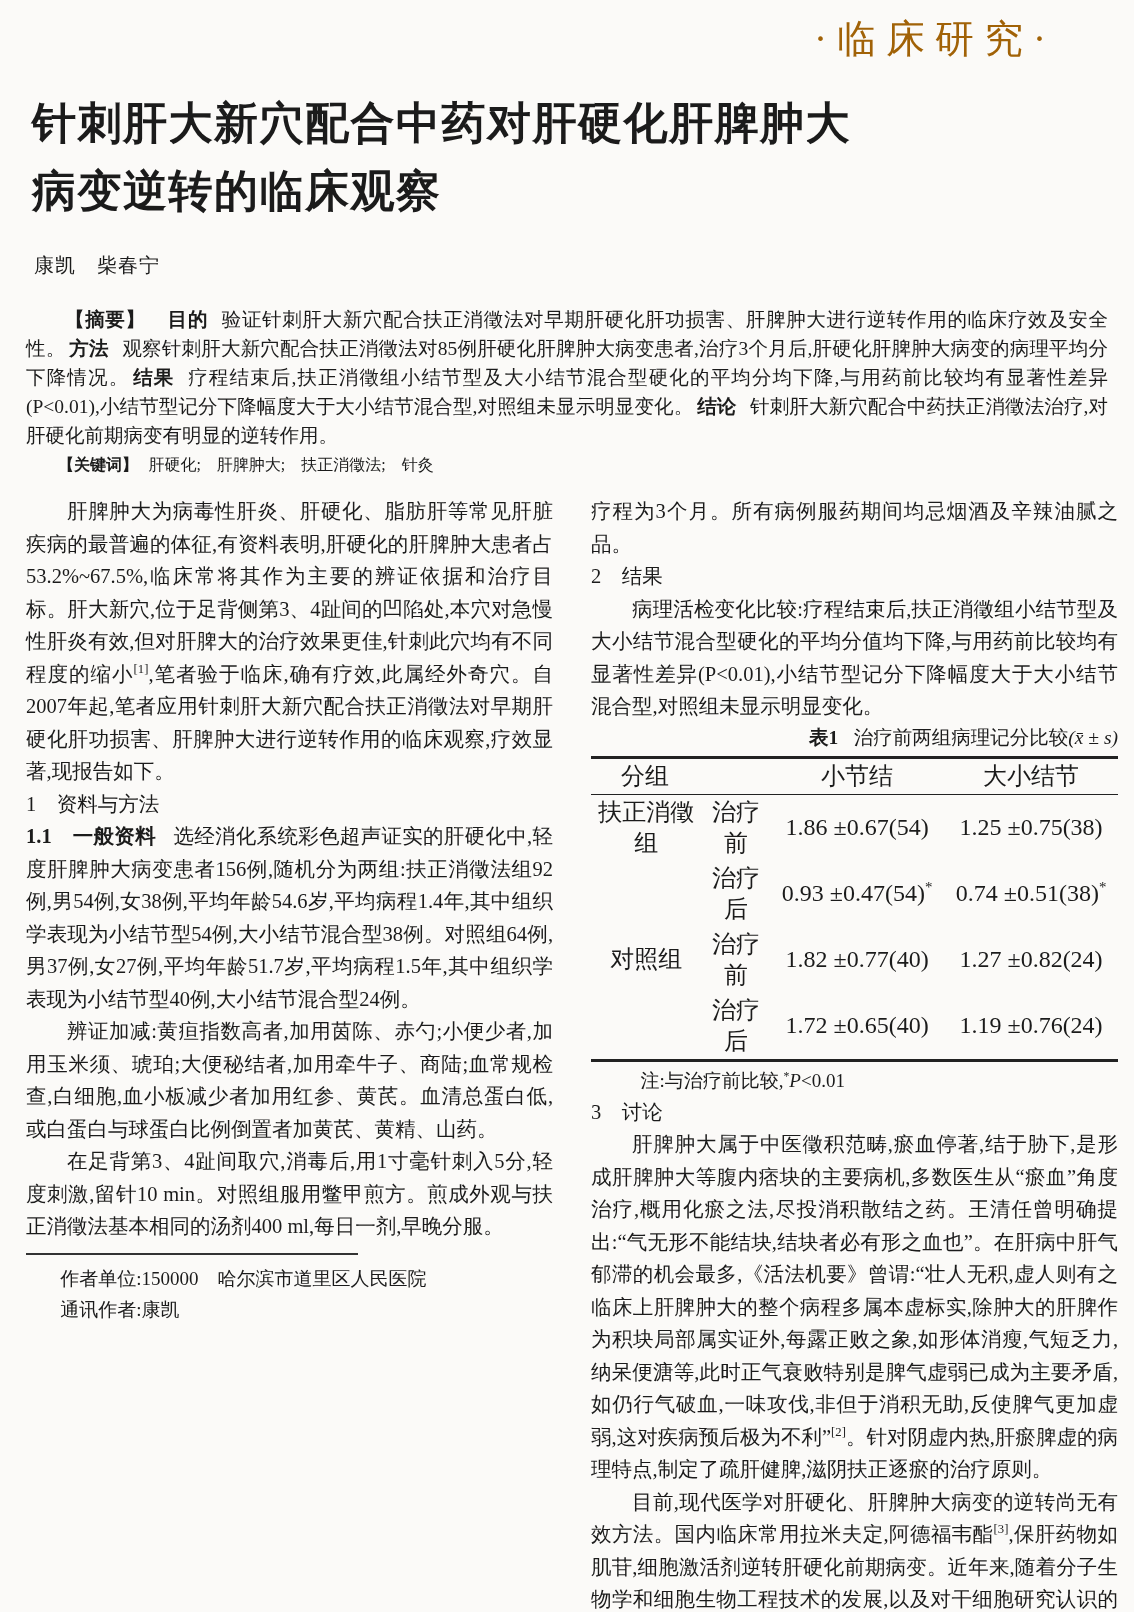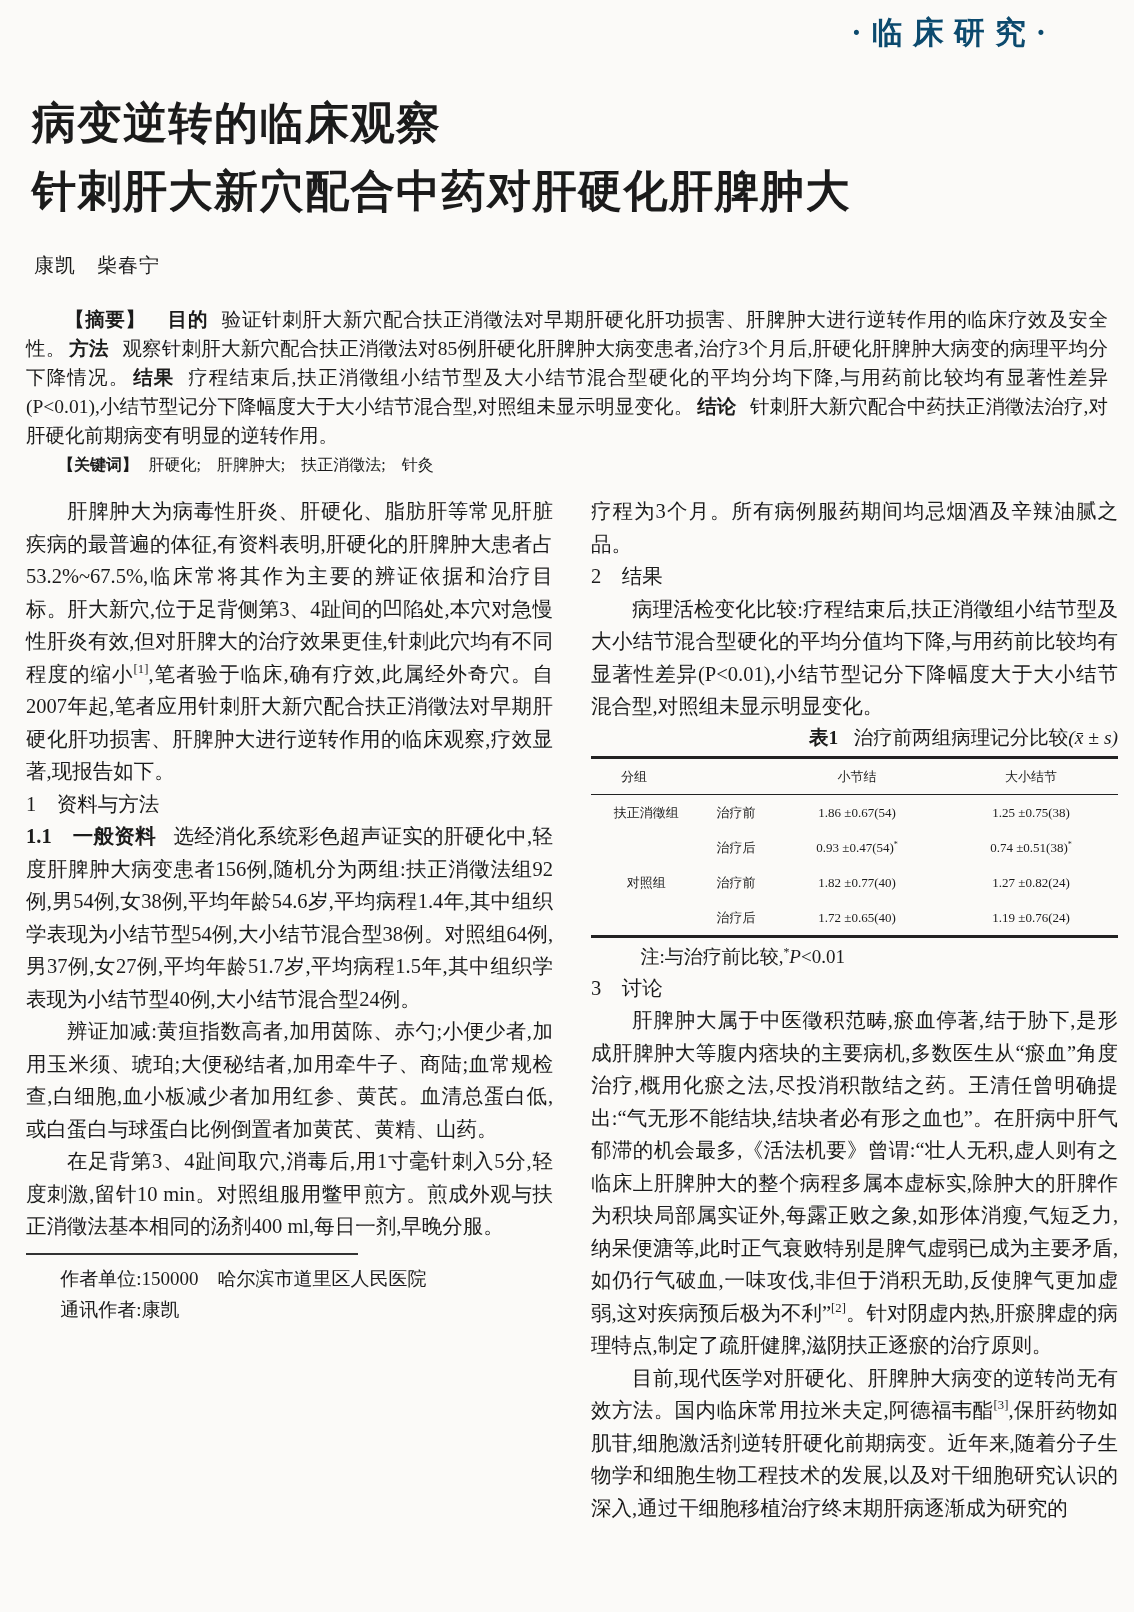--- a/index.html
+++ b/index.html
@@ -11,22 +11,22 @@
     color: #1b1b1b;
   }
   .page {
     width: 1134px; height: 1612px; overflow: hidden;
     background: #fbfaf8;
     padding: 12px 26px 0 26px;
     position: relative;
   }
   .header { text-align: right; padding-right: 52px; height: 56px; }
   .section-label {
-    font-size: 31px; font-weight: 700; letter-spacing: 10px;
-    color: #0c4a6e;
+    font-size: 39px; font-weight: 400; letter-spacing: 10px;
+    color: #a16207;
   }
   .title { margin: 22px 0 0 6px; font-size: 44px; line-height: 1.55; font-weight: 700; letter-spacing: 1.5px; }
   .tline { display: block; }
   .authors { margin: 26px 0 0 8px; font-size: 20px; letter-spacing: 1px; }
 
   .abstract {
     margin: 26px 0 0 0;
     font-size: 19.5px; line-height: 29px;
     text-align: justify; text-indent: 2em;
   }
@@ -46,40 +46,40 @@
 
   .fn { margin-top: 10px; font-size: 19px; line-height: 31px; }
   .fn-rule { width: 332px; border-top: 2px solid #333; margin: 8px 0 8px 0; }
   .fn p { text-indent: 1.8em; text-align: left; }
 
   .tbl-caption { text-align: right; text-indent: 0; font-size: 19.5px; margin: 5px 0 3px 0; line-height: 30px; }
   .tbl-caption .b { margin-right: 0.8em; }
   .tbl {
     width: 100%; border-collapse: collapse;
     border-top: 3px solid #222; border-bottom: 3px solid #222;
-    font-size: 13px; margin: 3px 0 4px 0;
+    font-size: 24px; margin: 3px 0 4px 0;
   }
   .tbl th, .tbl td { padding: 2px 2px; text-align: center; font-weight: 400; line-height: 31px; }
   .head-row th { border-bottom: 1.5px solid #222; }
   .head-row .c-group { text-align: left; padding-left: 30px; }
   .col-group { width: 21%; } .col-time { width: 13%; } .col-val { width: 33%; }
   .tbl-note { font-size: 19px; margin: 2px 0 4px 0; padding-left: 2.6em; text-align: left; text-indent: 0; line-height: 30px; }
 </style>
 </head>
 <body>
 
 <div class="page">
 
   <div class="header">
     <span class="section-label">·临床研究·</span>
   </div>
 
   <h1 class="title">
+    <span class="tline">针刺肝大新穴配合中药对肝硬化肝脾肿大</span>
     <span class="tline">病变逆转的临床观察</span>
-    <span class="tline">针刺肝大新穴配合中药对肝硬化肝脾肿大</span>
   </h1>
 
   <div class="authors">康凯　柴春宁</div>
 
   <p class="abstract">
     <span class="b tag">【摘要】</span>
     <span class="b lbl">目的</span><span>验证针刺肝大新穴配合扶正消徵法对早期肝硬化肝功损害、肝脾肿大进行逆转作用的临床疗效及安全性。</span><span class="b lbl">方法</span><span>观察针刺肝大新穴配合扶正消徵法对85例肝硬化肝脾肿大病变患者,治疗3个月后,肝硬化肝脾肿大病变的病理平均分下降情况。</span><span class="b lbl">结果</span><span>疗程结束后,扶正消徵组小结节型及大小结节混合型硬化的平均分均下降,与用药前比较均有显著性差异(P&lt;0.01),小结节型记分下降幅度大于大小结节混合型,对照组未显示明显变化。</span><span class="b lbl">结论</span><span>针刺肝大新穴配合中药扶正消徵法治疗,对肝硬化前期病变有明显的逆转作用。</span>
   </p>
 
   <p class="keywords">

